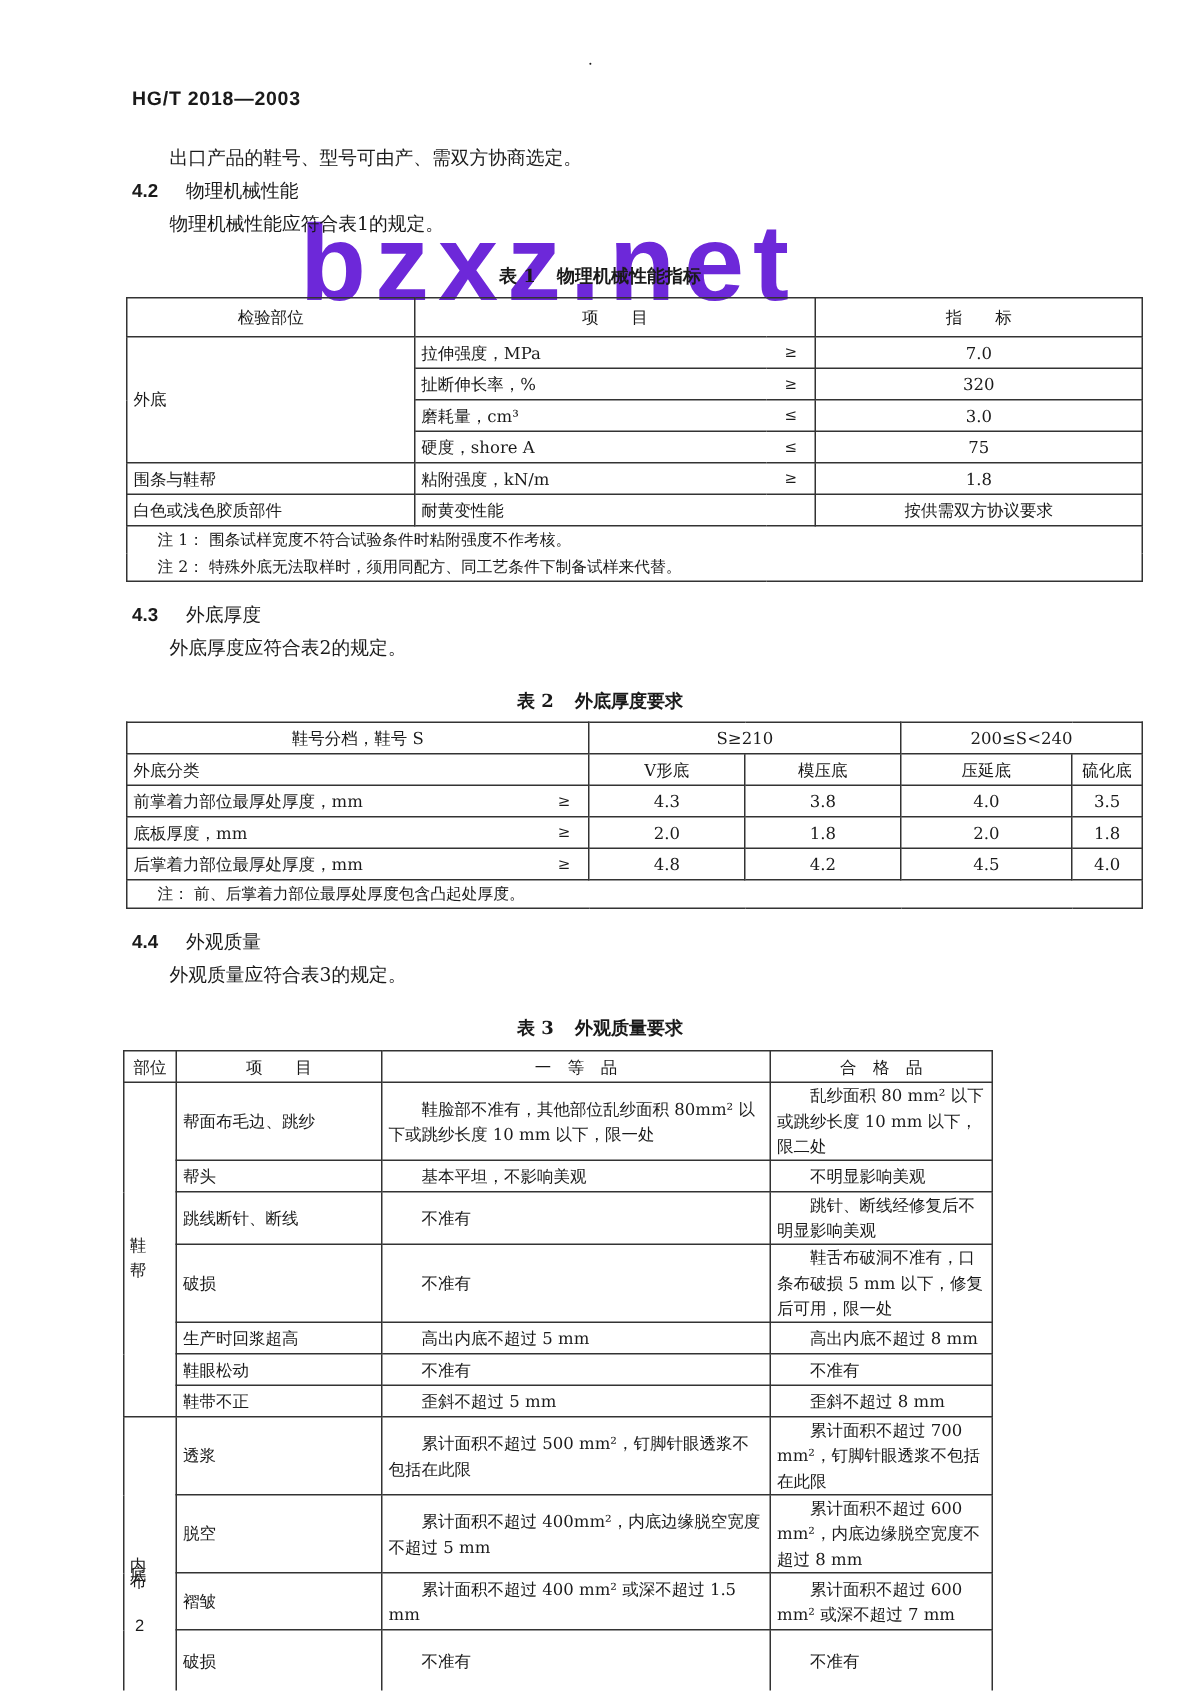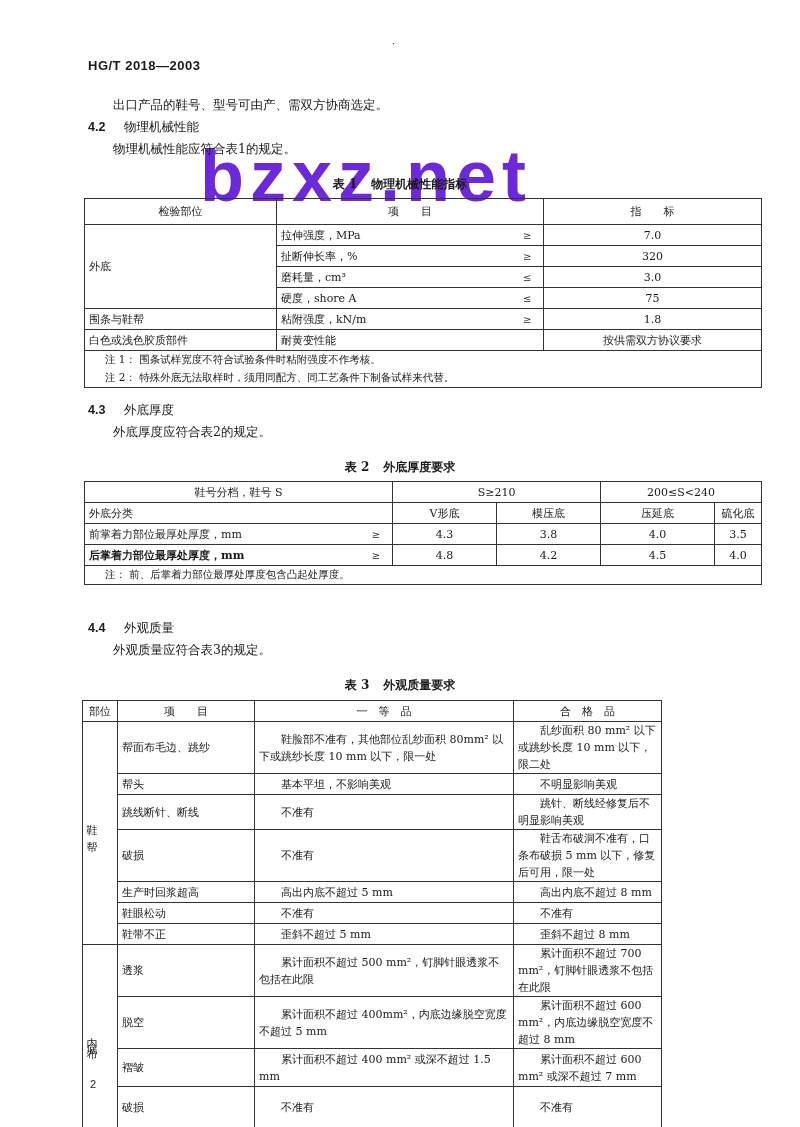--- a/index.html
+++ b/index.html
@@ -121,21 +121,29 @@
   </tr>
   <tr>
     <td class="l" style="border-right:none;">前掌着力部位最厚处厚度，mm</td>
     <td class="op" style="border-left:none;">≥</td>
     <td class="c">4.3</td>
     <td class="c">3.8</td>
     <td class="c">4.0</td>
     <td class="c">3.5</td>
   </tr>
   <tr>
-    <td class="l" style="border-right:none;font-weight:bold;">后掌着力部位最厚处厚度，mm</td>
+    <td class="l" style="border-right:none;">底板厚度，mm</td>
+    <td class="op" style="border-left:none;">≥</td>
+    <td class="c">2.0</td>
+    <td class="c">1.8</td>
+    <td class="c">2.0</td>
+    <td class="c">1.8</td>
+  </tr>
+  <tr>
+    <td class="l" style="border-right:none;">后掌着力部位最厚处厚度，mm</td>
     <td class="op" style="border-left:none;">≥</td>
     <td class="c">4.8</td>
     <td class="c">4.2</td>
     <td class="c">4.5</td>
     <td class="c">4.0</td>
   </tr>
   <tr class="note">
     <td colspan="6">注：  前、后掌着力部位最厚处厚度包含凸起处厚度。</td>
   </tr>
 </tbody>

